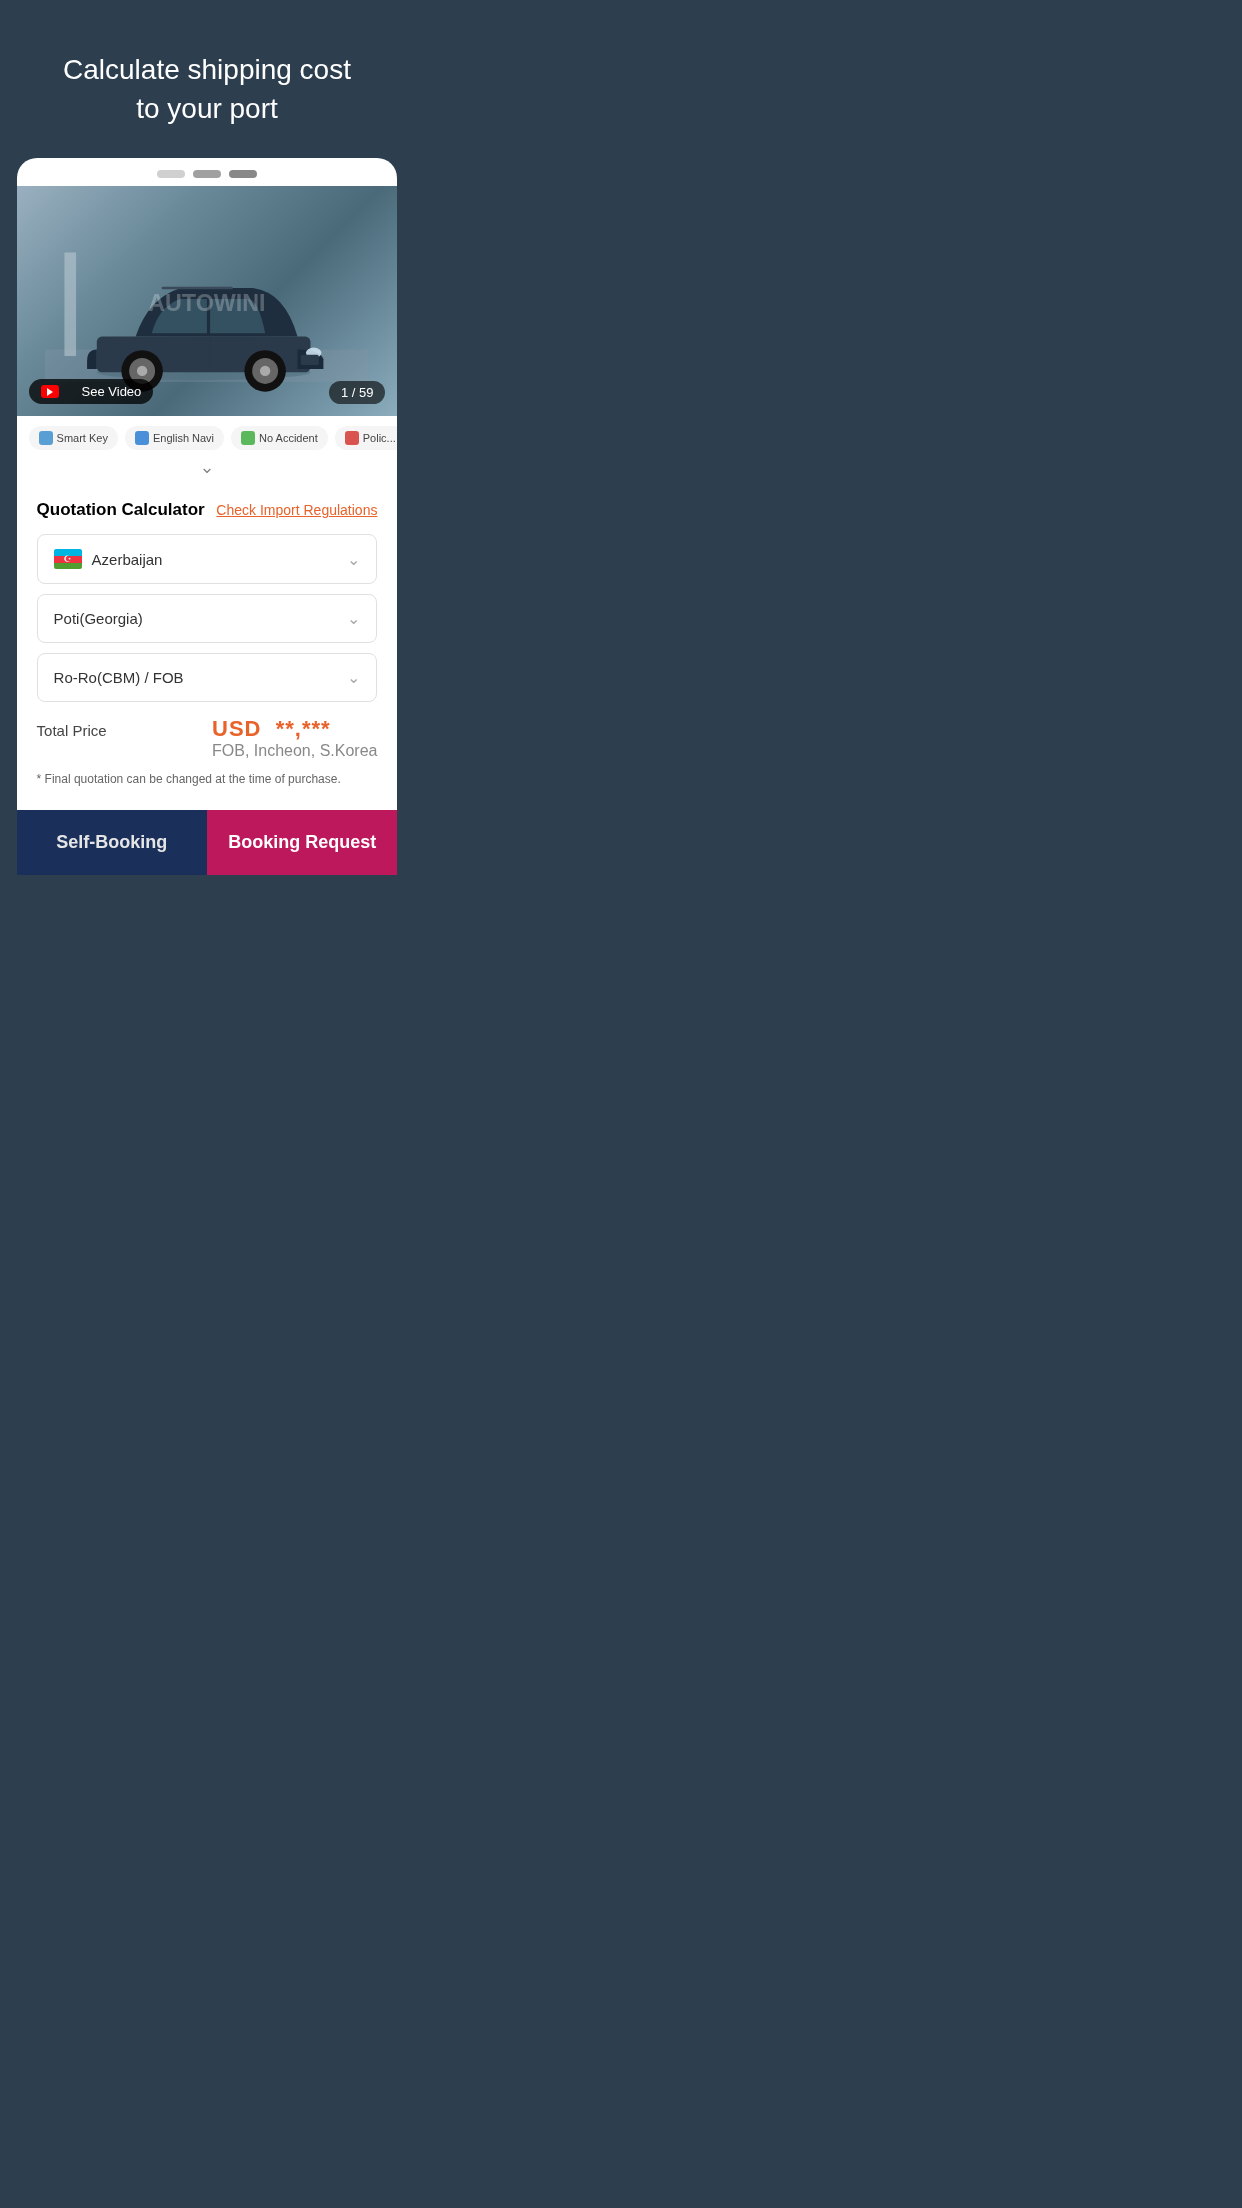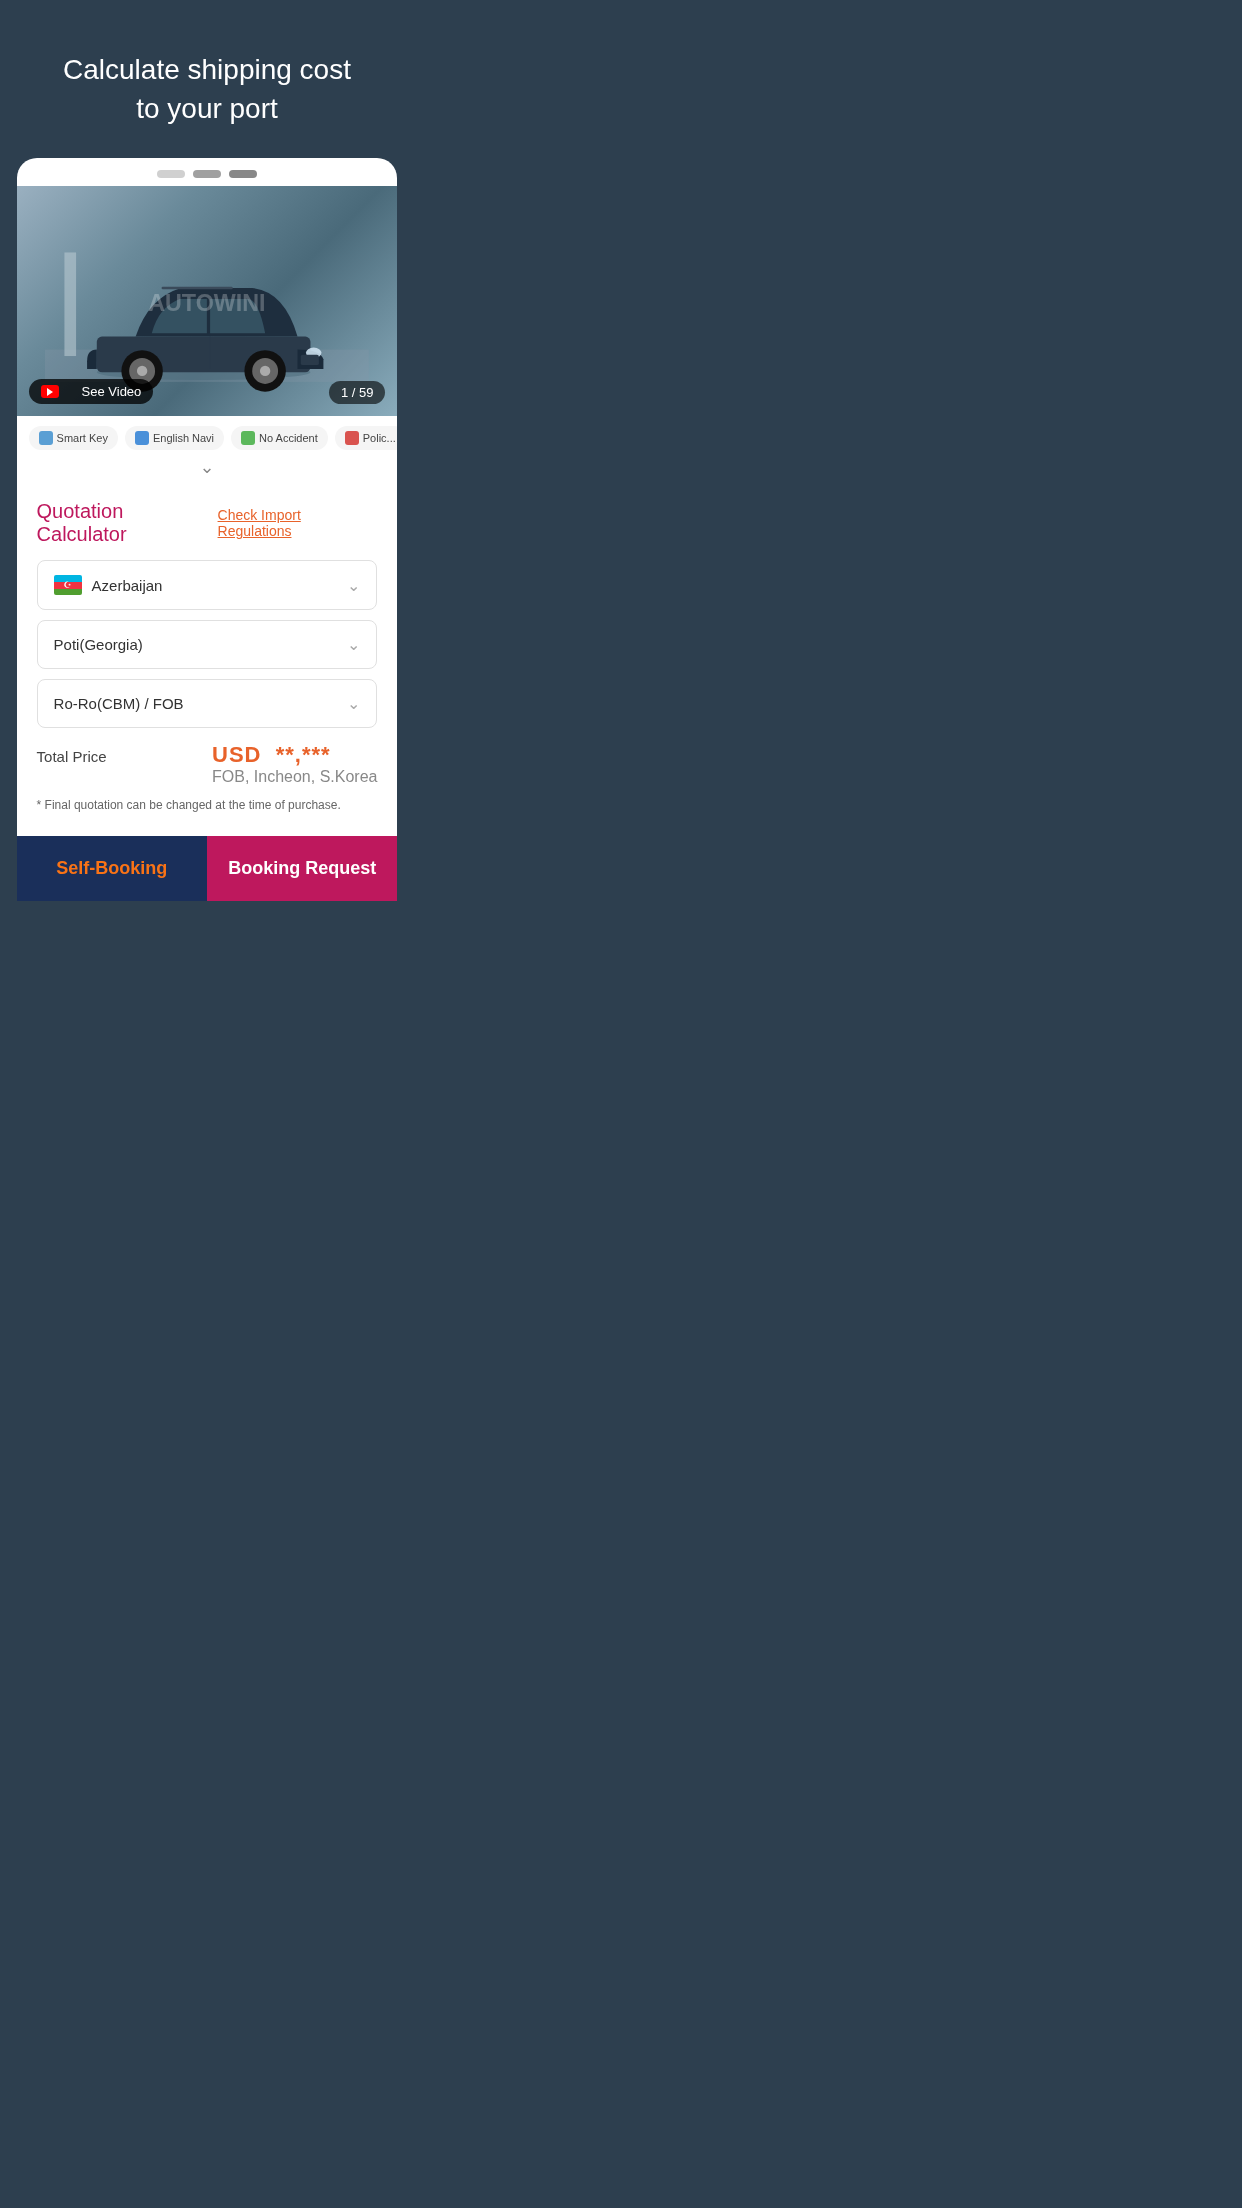--- a/index.html
+++ b/index.html
@@ -175,23 +175,23 @@
     }
 
     .calc-header {
       display: flex;
       justify-content: space-between;
       align-items: center;
       margin-bottom: 14px;
     }
 
     .calc-title {
-      font-size: 20px;
-      font-weight: 400;
-      color: #be185d;
+      font-size: 17px;
+      font-weight: 700;
+      color: #000000;
     }
 
     .check-import-link {
       color: #e8622a;
       font-size: 14px;
       text-decoration: underline;
       cursor: pointer;
     }
 
     .select-field {
@@ -282,21 +282,21 @@
 
     .bottom-buttons {
       display: flex;
       width: 100%;
       margin-top: auto;
     }
 
     .btn-self-booking {
       flex: 1;
       background: #1a2f5a;
-      color: #f97316;
+      color: #e5e5e5;
       font-size: 18px;
       font-weight: 600;
       padding: 22px 10px;
       text-align: center;
       cursor: pointer;
       border: none;
     }
 
     .btn-booking-request {
       flex: 1;

